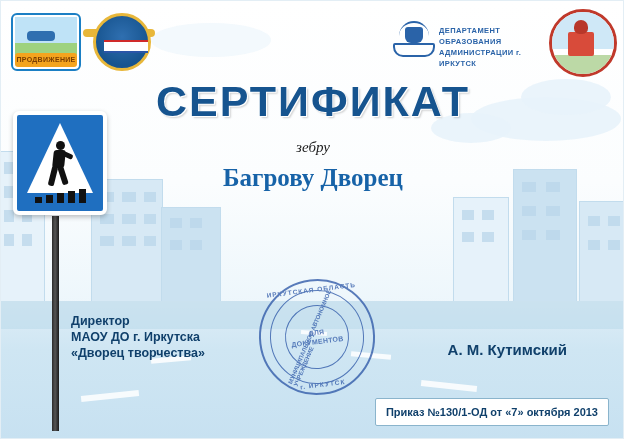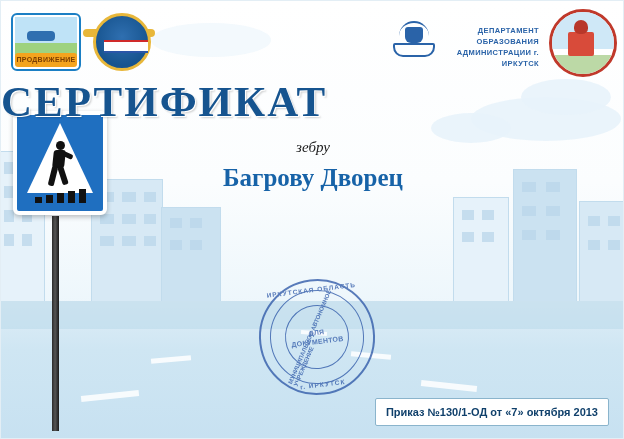--- a/index.html
+++ b/index.html
@@ -75,21 +75,21 @@
   .gibdd-stripe{
     position:absolute;left:8px;top:24px;width:44px;height:9px;background:#ffffff;
     border-top:2px solid #d02a2a;border-bottom:2px solid #2a56a8;
   }
   .gibdd-wing-l,.gibdd-wing-r{
     position:absolute;top:18px;width:16px;height:8px;background:#e8b73a;border-radius:8px 2px 2px 8px;
   }
   .gibdd-wing-l{left:-6px;}
   .gibdd-wing-r{right:-6px;border-radius:2px 8px 8px 2px;}
   .logo-dep{
-    left:388px;top:18px;width:150px;height:50px;text-align:right;
+    left:388px;top:18px;width:150px;height:50px;
   }
   .dep-mark{
     position:absolute;left:4px;top:2px;width:42px;height:40px;
   }
   .dep-book{
     position:absolute;left:0;bottom:4px;width:42px;height:14px;
     border:2px solid #2a63a8;border-radius:2px 2px 10px 10px;box-sizing:border-box;
   }
   .dep-rays{
     position:absolute;left:6px;top:0;width:30px;height:22px;
@@ -133,23 +133,23 @@
   .ped-head{position:absolute;left:9px;top:0;width:9px;height:9px;background:#111;border-radius:50%;}
   .ped-body{position:absolute;left:6px;top:9px;width:12px;height:18px;background:#111;border-radius:3px;transform:skewX(-6deg);}
   .ped-leg1{position:absolute;left:3px;top:25px;width:6px;height:20px;background:#111;transform:rotate(14deg);border-radius:2px;}
   .ped-leg2{position:absolute;left:13px;top:25px;width:6px;height:19px;background:#111;transform:rotate(-18deg);border-radius:2px;}
   .ped-arm{position:absolute;left:16px;top:12px;width:10px;height:5px;background:#111;transform:rotate(25deg);border-radius:2px;}
   .zebra{position:absolute;left:18px;bottom:8px;width:50px;height:14px;}
   .zebra i{position:absolute;bottom:0;width:7px;background:#111;display:block;}
 
   
   .title{
-    position:absolute;left:0;top:76px;width:624px;text-align:left;
+    position:absolute;left:0;top:76px;width:624px;text-align:center;
     font-size:43px;font-weight:bold;letter-spacing:2px;color:#16548f;
-    font-family:Liberation Serif, serif;
+    font-family:Liberation Sans, sans-serif;
     text-shadow:1px 1px 0 #ffffff, 2px 2px 2px rgba(0,0,0,.18);
   }
   .issued{
     position:absolute;left:0;top:138px;width:624px;text-align:center;
     font-size:15px;font-style:italic;color:#1a1a1a;
     font-family:"Liberation Serif", serif;
   }
   .name{
     position:absolute;left:0;top:163px;width:624px;text-align:center;
     font-size:25px;font-weight:bold;color:#1763a8;
@@ -334,21 +334,27 @@
       <i style="left:22px;height:10px;"></i>
       <i style="left:33px;height:12px;"></i>
       <i style="left:44px;height:14px;"></i>
     </div>
   </div>
 
   <div class="title">СЕРТИФИКАТ</div>
   <div class="issued">зебру</div>
   <div class="name">Багрову Дворец</div>
 
-
+  <div class="signer-block">
+    <div>Директор</div>
+    <div>МАОУ ДО г. Иркутска</div>
+    <div>«Дворец творчества»</div>
+  </div>
+
+  <div class="director-name">А. М. Кутимский</div>
 
   <div class="stamp">
     <div class="stamp-top">ИРКУТСКАЯ ОБЛАСТЬ</div>
     <div class="stamp-left">МУНИЦИПАЛЬНОЕ АВТОНОМНОЕ УЧРЕЖДЕНИЕ</div>
     <div class="stamp-inner">
       <span>ДЛЯ</span>
       <span>ДОКУМЕНТОВ</span>
     </div>
     <div class="stamp-bottom">г. ИРКУТСК</div>
   </div>

